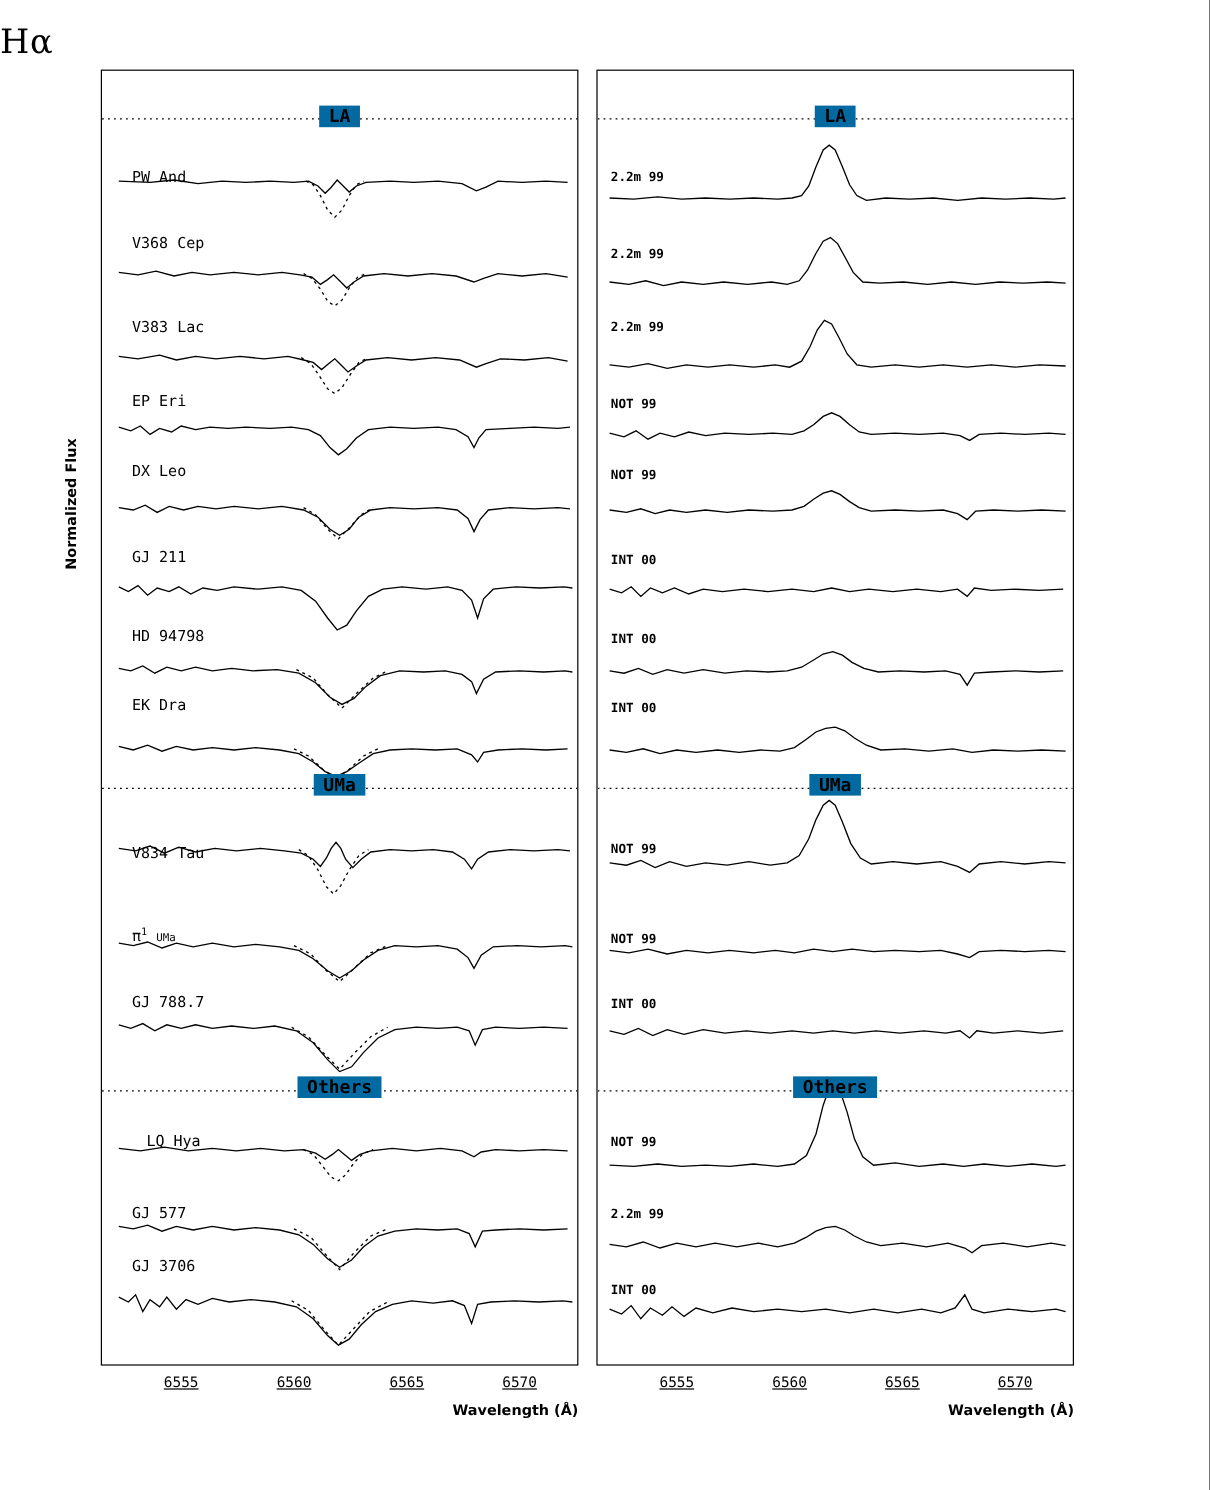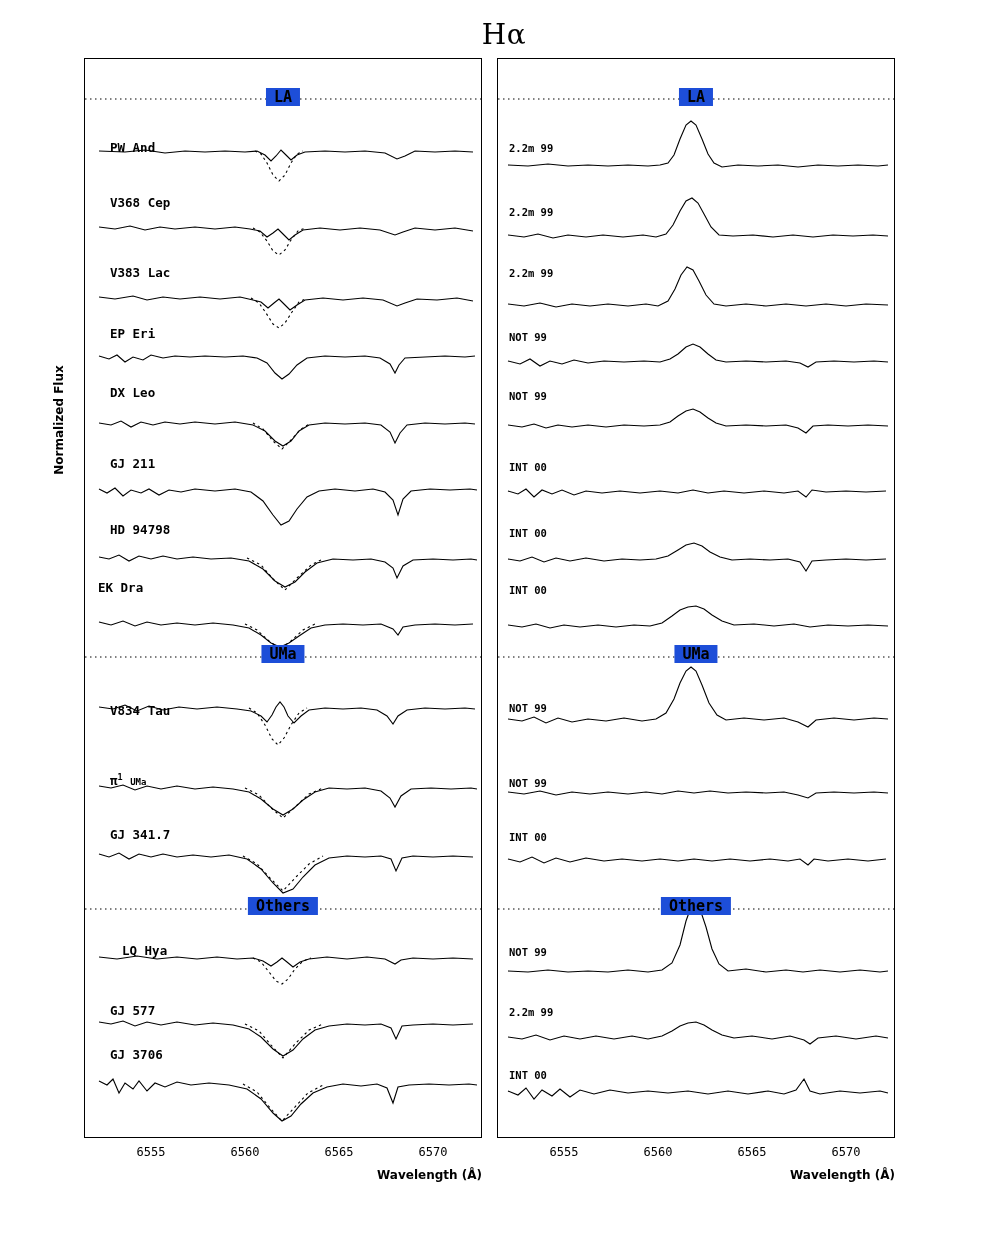--- a/index.html
+++ b/index.html
@@ -1,20 +1,20 @@
 <!DOCTYPE html>
 <html><head>
 <meta charset="utf-8">
 <style>
   html,body{margin:0;padding:0;background:#000;}
   body{width:1008px;height:1242px;font-family:"DejaVu Sans",sans-serif;}
   #page{position:relative;width:1008px;height:1242px;background:#ffffff;overflow:hidden;}
 
   .title{
-    position:absolute;left:0;top:18px;width:1008px;text-align:center;
+    position:absolute;left:0;top:18px;width:1008px;
     font-family:"DejaVu Serif",serif;font-size:28px;color:#000;letter-spacing:0.5px;
   }
 
   .ylabel{
     position:absolute;left:52px;top:520px;width:200px;
     transform:rotate(-90deg);transform-origin:left top;
     font-family:"DejaVu Sans",sans-serif;font-weight:bold;font-size:12px;color:#000;
     text-align:center;
   }
 
@@ -24,43 +24,43 @@
   }
 
   .frame{
     position:absolute;border:1.4px solid #000;box-sizing:border-box;background:#fff;
     overflow:hidden;
   }
   #leftframe{left:84px;top:58px;width:398px;height:1080px;}
   #rightframe{left:497px;top:58px;width:398px;height:1080px;}
 
   .ticklabels{position:absolute;font-family:"DejaVu Sans Mono",monospace;font-size:12px;color:#000;}
-  .tickl{position:absolute;transform:translateX(-50%);}
+  .tickl{position:absolute;transform:translateX(-50%);text-decoration:underline;}
 
   .axtitle{
     position:absolute;font-family:"DejaVu Sans",sans-serif;font-weight:bold;font-size:12px;
     color:#000;text-align:right;
   }
 
   svg{display:block;}
   .spec{fill:none;stroke:#000;stroke-width:1.1;}
   .specdot{fill:none;stroke:#000;stroke-width:1.1;stroke-dasharray:2.4 3.2;}
   .dotline{stroke:#000;stroke-width:1;stroke-dasharray:1.5 3.5;}
 
   .starlabel{
-    position:absolute;font-family:"DejaVu Sans Mono",monospace;font-weight:bold;
+    position:absolute;font-family:"DejaVu Sans Mono",monospace;font-weight:normal;
     font-size:12.5px;color:#000;white-space:nowrap;
   }
   .obslabel{
     position:absolute;font-family:"DejaVu Sans Mono",monospace;font-weight:bold;
     font-size:10.5px;color:#000;white-space:nowrap;
   }
   .grouplabel{
     position:absolute;font-family:"DejaVu Sans Mono",monospace;font-weight:bold;
-    font-size:15px;color:#000;background:#1d4ed8;padding:0 8px;white-space:nowrap;
+    font-size:15px;color:#000;background:#0369a1;padding:0 8px;white-space:nowrap;
     transform:translateX(-50%);
   }
   .sup{font-size:8.5px;vertical-align:super;}
   .sub{font-size:9px;}
 </style>
 </head>
 <body>
 
 <div id="page">
 
@@ -164,24 +164,24 @@
   <div class="grouplabel" style="left:696px;top:645px;">UMa</div>
   <div class="grouplabel" style="left:696px;top:897px;">Others</div>
 
   <div class="starlabel" style="left:110px;top:140px;">PW And</div>
   <div class="starlabel" style="left:110px;top:195px;">V368 Cep</div>
   <div class="starlabel" style="left:110px;top:265px;">V383 Lac</div>
   <div class="starlabel" style="left:110px;top:326px;">EP Eri</div>
   <div class="starlabel" style="left:110px;top:385px;">DX Leo</div>
   <div class="starlabel" style="left:110px;top:456px;">GJ 211</div>
   <div class="starlabel" style="left:110px;top:522px;">HD 94798</div>
-  <div class="starlabel" style="left:98px;top:580px;">EK Dra</div>
+  <div class="starlabel" style="left:110px;top:580px;">EK Dra</div>
   <div class="starlabel" style="left:110px;top:703px;">V834 Tau</div>
   <div class="starlabel" style="left:110px;top:772px;">π<span class="sup">1</span> <span class="sub">UMa</span></div>
-  <div class="starlabel" style="left:110px;top:827px;">GJ 341.7</div>
+  <div class="starlabel" style="left:110px;top:827px;">GJ 788.7</div>
   <div class="starlabel" style="left:122px;top:943px;">LQ Hya</div>
   <div class="starlabel" style="left:110px;top:1003px;">GJ 577</div>
   <div class="starlabel" style="left:110px;top:1047px;">GJ 3706</div>
 
   <div class="obslabel" style="left:509px;top:142px;">2.2m 99</div>
   <div class="obslabel" style="left:509px;top:206px;">2.2m 99</div>
   <div class="obslabel" style="left:509px;top:267px;">2.2m 99</div>
   <div class="obslabel" style="left:509px;top:331px;">NOT 99</div>
   <div class="obslabel" style="left:509px;top:390px;">NOT 99</div>
   <div class="obslabel" style="left:509px;top:461px;">INT 00</div>

